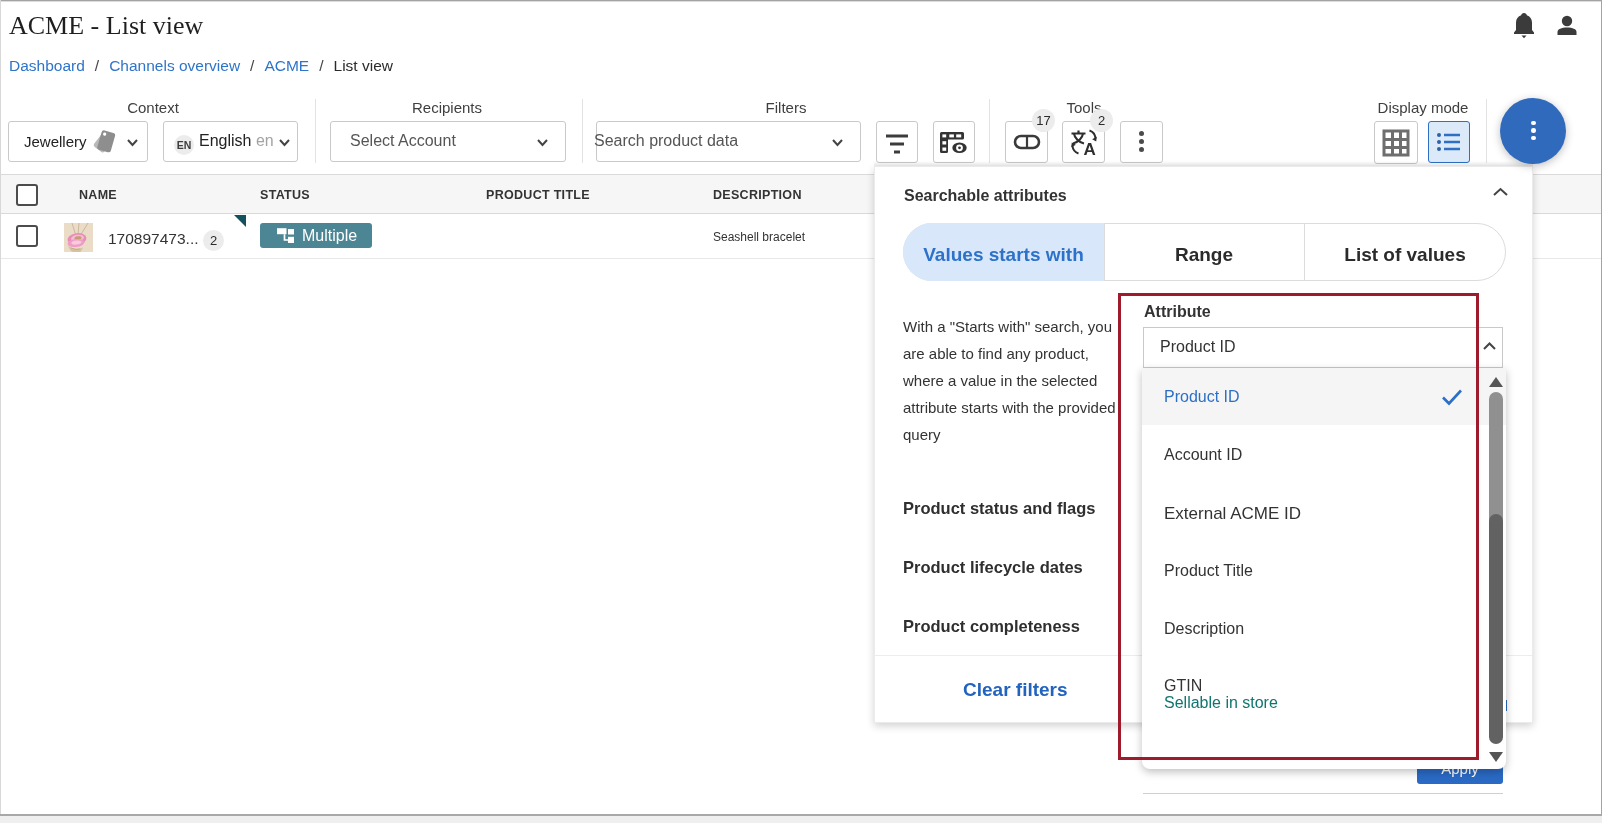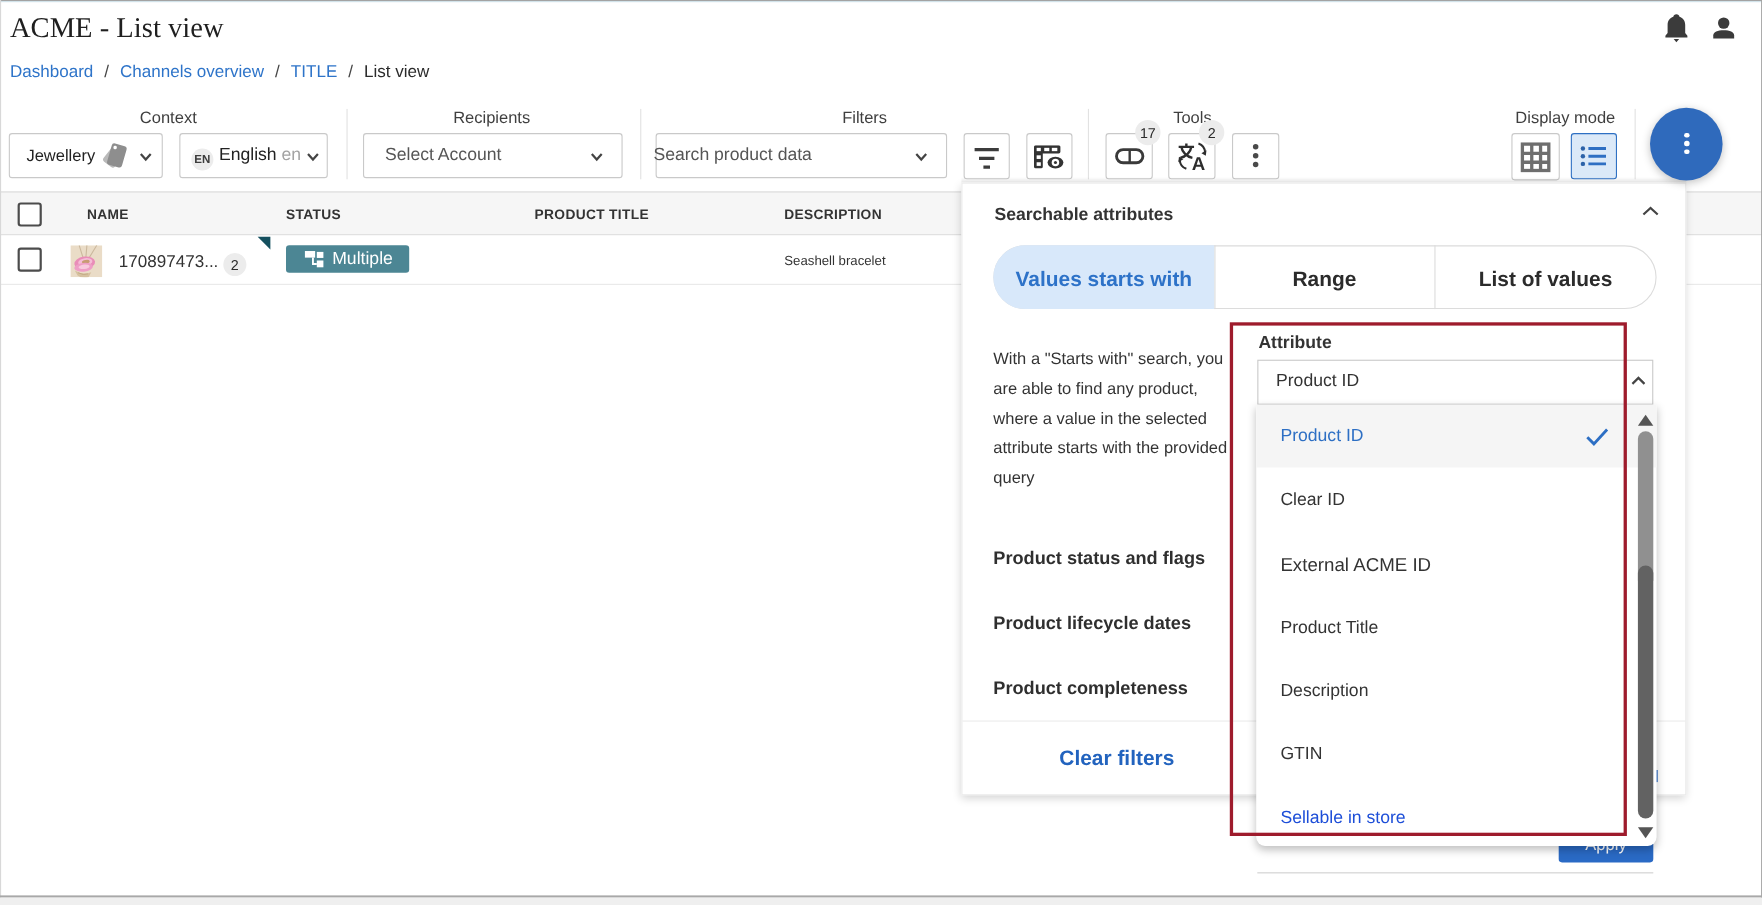--- a/index.html
+++ b/index.html
@@ -18,21 +18,21 @@
 
 <div class="abs" style="left:0;top:0;width:1602px;height:1px;background:#a3a3a3;z-index:50;"></div>
 <div class="abs" style="left:0;top:1px;width:1602px;height:1px;background:#cfe2e9;z-index:50;"></div>
 <div class="abs" style="left:0;top:0;width:1px;height:823px;background:#d8d8d8;z-index:50;"></div>
 <div class="abs" style="left:1601px;top:0;width:1px;height:823px;background:#a3a3a3;z-index:50;"></div>
 <div class="abs" style="left:0;top:814px;width:1602px;height:2px;background:#a8a8a8;z-index:50;"></div>
 <div class="abs" style="left:0;top:816px;width:1602px;height:7px;background:#efefef;z-index:50;"></div>
 
 <div class="abs" style="left:9px;top:11px;font-family:'Liberation Serif',serif;font-size:26px;color:#1f1f1f;">ACME - List view</div>
 <div class="abs" style="left:9px;top:57px;font-size:15.5px;color:#2b2b2b;">
-<span style="color:#2e74c9;">Dashboard</span><span style="color:#454545;padding:0 10px;">/</span><span style="color:#2e74c9;">Channels overview</span><span style="color:#454545;padding:0 10px;">/</span><span style="color:#2e74c9;">TITLE</span><span style="color:#454545;padding:0 10px;">/</span><span>List view</span>
+<span style="color:#2e74c9;">Dashboard</span><span style="color:#454545;padding:0 10px;">/</span><span style="color:#2e74c9;">Channels overview</span><span style="color:#454545;padding:0 10px;">/</span><span style="color:#2e74c9;">ACME</span><span style="color:#454545;padding:0 10px;">/</span><span>List view</span>
 </div>
 
 <div class="seclabel" style="left:103px;width:100px;">Context</div>
 <div class="seclabel" style="left:397px;width:100px;">Recipients</div>
 <div class="seclabel" style="left:736px;width:100px;">Filters</div>
 <div class="seclabel" style="left:1034px;width:100px;">Tools</div>
 <div class="seclabel" style="left:1373px;width:100px;">Display mode</div>
 
 <div class="vdiv" style="left:315px;"></div>
 <div class="vdiv" style="left:582px;"></div>
@@ -209,25 +209,25 @@
   </svg>
 <div class="abs" style="left:1502px;top:700px;width:5px;height:11px;background:#2a6ac5;z-index:10;"></div>
 <div class="abs" style="left:1417px;top:754px;width:86px;height:30px;background:#2a6ac5;border-radius:3px;color:#fff;font-size:15px;text-align:center;line-height:30px;z-index:10;">Apply</div>
 
 <div class="abs" style="left:1142px;top:368px;width:364px;height:401px;background:#fff;border-radius:0 0 8px 8px;box-shadow:0 3px 8px rgba(0,0,0,0.25);z-index:12;"></div>
 <div class="abs" style="left:1142px;top:368px;width:364px;height:57px;background:#f5f5f5;z-index:13;"></div>
 <div class="abs" style="left:1164px;top:388px;font-size:16px;color:#2d6fc4;z-index:14;">Product ID</div>
 <svg class="abs" style="left:1441px;top:388px;z-index:14;" width="22" height="18" viewBox="0 0 22 18">
     <path d="M2 9.5 L8 15.5 L20 2.5" fill="none" stroke="#2d6fc4" stroke-width="2.6"></path>
   </svg>
-<div class="abs" style="left:1164px;top:446px;font-size:16px;color:#333;z-index:14;">Clear ID</div>
+<div class="abs" style="left:1164px;top:446px;font-size:16px;color:#333;z-index:14;">Account ID</div>
 <div class="abs" style="left:1164px;top:504px;font-size:17px;color:#333;z-index:14;">External ACME ID</div>
 <div class="abs" style="left:1164px;top:562px;font-size:16px;color:#333;z-index:14;">Product Title</div>
 <div class="abs" style="left:1164px;top:620px;font-size:16px;color:#333;z-index:14;">Description</div>
 <div class="abs" style="left:1164px;top:677px;font-size:16px;color:#333;z-index:14;">GTIN</div>
-<div class="abs" style="left:1164px;top:735px;font-size:16px;color:#1d4ed8;z-index:14;">Sellable in store</div>
+<div class="abs" style="left:1164px;top:694px;font-size:16px;color:#0f766e;z-index:14;">Sellable in store</div>
 
 <div class="abs" style="left:1489px;top:377px;width:0;height:0;border-left:7px solid transparent;border-right:7px solid transparent;border-bottom:10px solid #555;z-index:14;"></div>
 <div class="abs" style="left:1489px;top:392px;width:14px;height:136px;background:#909090;border-radius:7px 7px 0 0;z-index:14;"></div>
 <div class="abs" style="left:1489px;top:514px;width:14px;height:230px;background:#626262;border-radius:7px;z-index:15;"></div>
 <div class="abs" style="left:1489px;top:752px;width:0;height:0;border-left:7px solid transparent;border-right:7px solid transparent;border-top:10px solid #555;z-index:14;"></div>
 
 <div class="abs" style="left:1118px;top:293px;width:361px;height:467px;border:3px solid #9e1b2c;z-index:20;"></div>
 
 </body></html>

